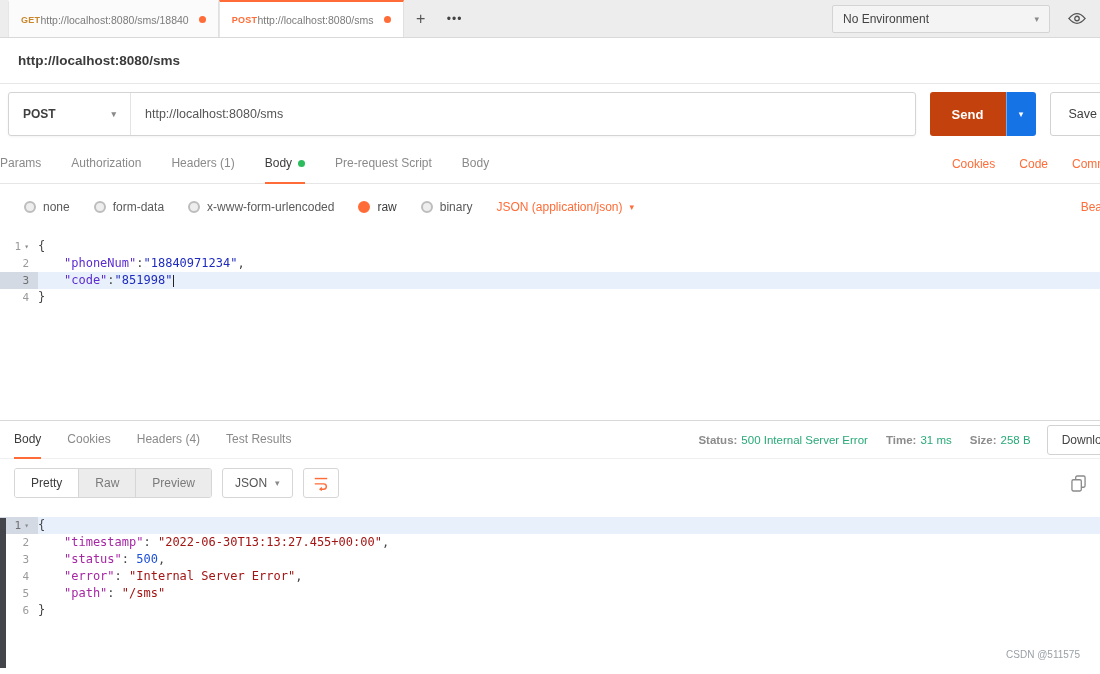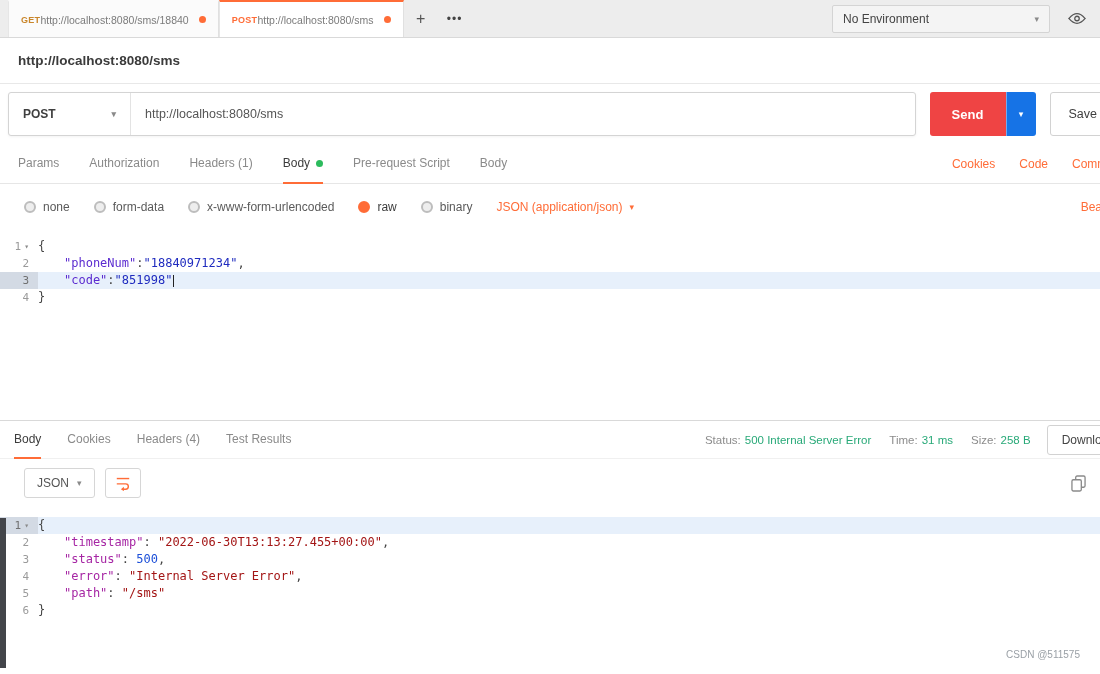--- a/index.html
+++ b/index.html
@@ -66,39 +66,39 @@
     width:122px; display:flex; align-items:center; justify-content:space-between;
     padding:0 14px; font-size:12px; font-weight:bold; color:#3f3f3f;
     border-right:1px solid #e3e3e3; cursor:pointer;
   }
   .url-input {
     flex:1; border:none; outline:none; background:transparent;
     font-family:"Liberation Sans", sans-serif; font-size:12.5px; color:#555; padding:0 14px;
   }
   .send-group { display:flex; height:44px; flex:none; }
   .send-btn {
-    width:76px; height:44px; background:#ef4444; color:#fff;
+    width:76px; height:44px; background:#c2410c; color:#fff;
     border:none; border-radius:3px 0 0 3px;
     font-family:"Liberation Sans", sans-serif; font-size:13px; font-weight:bold; cursor:pointer;
   }
   .send-caret {
     width:30px; background:#1673e6; color:#fff;
     border-left:1px solid rgba(255,255,255,.4); border-radius:0 3px 3px 0;
     display:flex; align-items:center; justify-content:center; font-size:9px; cursor:pointer;
   }
   .save-btn {
     height:44px; margin-left:14px; margin-right:-16px; padding:0 18px; flex:none;
     background:#fff; border:1px solid #d2d2d2; border-radius:3px;
     font-family:"Liberation Sans", sans-serif; font-size:12.5px; color:#3f3f3f; cursor:pointer;
   }
 
   
   .req-tabs {
     height:40px; display:flex; align-items:stretch;
-    padding-left:18px; border-bottom:1px solid #e6e6e6;
+    border-bottom:1px solid #e6e6e6;
   }
   .rtab {
     display:flex; align-items:center; margin-right:30px;
     font-size:12px; color:#8a8a8a; cursor:pointer;
     border-bottom:2px solid transparent; margin-bottom:-1px;
   }
   .rtab.active { color:#3c3c3c; border-bottom-color:#ff6c37; }
   .green-dot { width:7px; height:7px; border-radius:50%; background:#2cbb5d; margin-left:6px; }
   .req-links { margin-left:auto; display:flex; align-items:center; gap:24px; margin-right:-30px; }
   .req-links span { color:#ff6c37; font-size:12px; cursor:pointer; white-space:nowrap; }
@@ -129,21 +129,21 @@
   .k-req { color:#5b2bd0; }
   .v-req { color:#1f2bbf; }
   .p { color:#444; }
   .cursor { display:inline-block; width:1px; height:12px; background:#222; vertical-align:middle; margin-left:1px; }
 
   
   .response { border-top:1px solid #d9d9d9; position:relative; }
   .resp-bar { height:38px; display:flex; align-items:stretch; padding-left:14px; border-bottom:1px solid #f0f0f0; }
   .resp-bar .rtab { margin-right:26px; }
   .meta { margin-left:auto; display:flex; align-items:center; gap:18px; font-size:11.5px; white-space:nowrap; }
-  .meta .lbl { color:#8c8c8c; margin-right:4px; }
+  .meta .lbl { color:#8c8c8c; margin-right:4px;font-weight:bold; }
   .meta .val { color:#28a978; }
   .download-btn {
     margin-left:16px; margin-right:-30px; height:30px; align-self:center; flex:none;
     padding:0 14px; background:#fff; border:1px solid #d2d2d2; border-radius:3px;
     font-family:"Liberation Sans", sans-serif; font-size:12px; color:#444; cursor:pointer; white-space:nowrap;
   }
   .resp-toolbar { height:48px; display:flex; align-items:center; padding-left:14px; }
   .views { display:flex; height:30px; border:1px solid #d6d6d6; border-radius:3px; overflow:hidden; }
   .view {
     display:flex; align-items:center; padding:0 16px; background:#ececec;
@@ -321,20 +321,31 @@
         </div>
       <div class="meta">
         <span><span class="lbl">Status:</span><span class="val">500 Internal Server Error</span></span>
         <span><span class="lbl">Time:</span><span class="val">31 ms</span></span>
         <span><span class="lbl">Size:</span><span class="val">258 B</span></span>
       </div>
       <button class="download-btn">Download</button>
     </div>
 
     <div class="resp-toolbar">
+      <div class="views">
+        <div class="view active">
+            <span>Pretty</span>
+          </div>
+        <div class="view">
+            <span>Raw</span>
+          </div>
+        <div class="view">
+            <span>Preview</span>
+          </div>
+      </div>
       <div class="fmt">
         <span>JSON</span>
         <span class="chev">▾</span>
       </div>
       <div class="wrapbtn">
         <svg width="16" height="16" viewBox="0 0 18 18">
           <path d="M2 4h14" stroke="#ff6c37" stroke-width="1.6" fill="none"></path>
           <path d="M2 10h10a3 3 0 0 1 0 6h-3" stroke="#ff6c37" stroke-width="1.6" fill="none"></path>
           <path d="M10 13.2 L6.6 16 L10 18.2 Z" fill="#ff6c37"></path>
         </svg>

